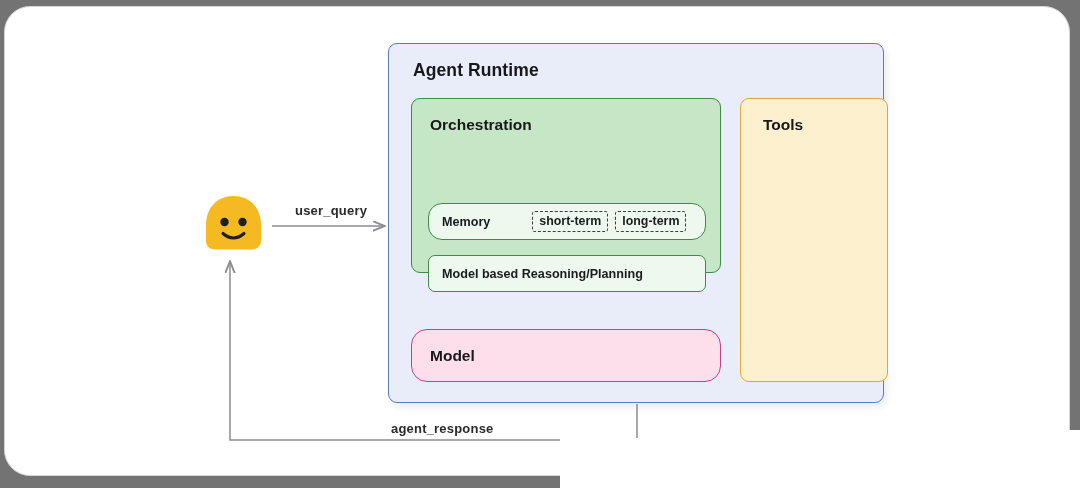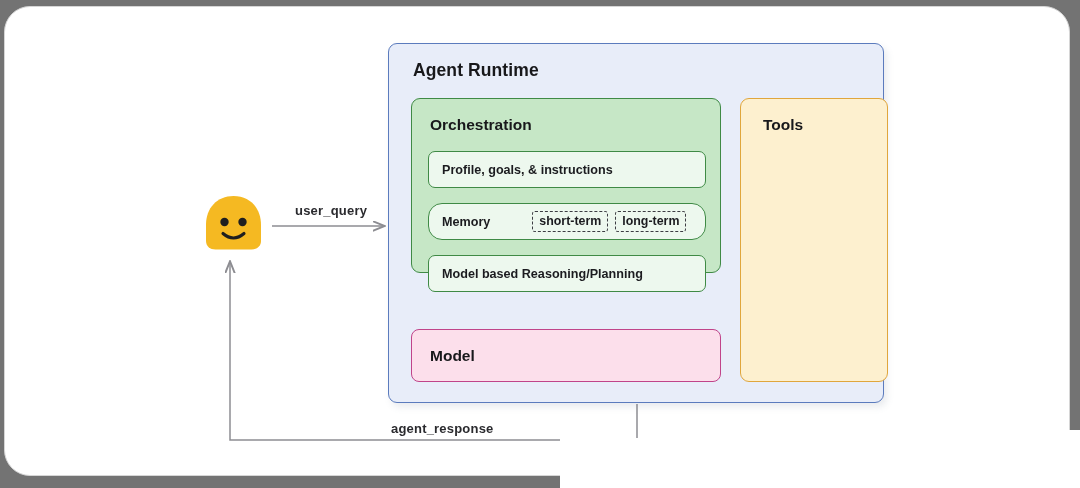--- a/index.html
+++ b/index.html
@@ -138,21 +138,21 @@
 
   
   #model-box {
     position: absolute;
     left: 22px;
     top: 285px;
     width: 310px;
     height: 53px;
     background: #fcdfeb;
     border: 1.6px solid #c0448a;
-    border-radius: 8px;
+    border-radius: 16px;
     box-sizing: border-box;
     display: flex;
     align-items: center;
   }
   #model-label {
     font-size: 15.5px;
     font-weight: bold;
     color: #18181b;
     margin-left: 18px;
   }
@@ -236,23 +236,20 @@
     <path d="M20,39.5 Q30.5,48.5 41,39.5" fill="none" stroke="#1f1f1f" stroke-width="3.1" stroke-linecap="round"></path>
   </svg>
 
   <div id="agent-runtime">
 
     <div id="agent-runtime-title">Agent Runtime</div>
 
     <div id="orchestration-panel">
       <div id="orchestration-title">Orchestration</div>
 
-      <div class="orch-row" id="row-profile">
-        <span class="orch-row-label">Profile, goals, &amp; instructions</span>
-      </div>
 
       <div class="orch-row" id="row-memory">
         <span class="orch-row-label">Memory</span>
         <span class="memory-chips">
           <span class="memory-chip">short-term</span>
           <span class="memory-chip">long-term</span>
         </span>
       </div>
 
       <div class="orch-row" id="row-reason">

